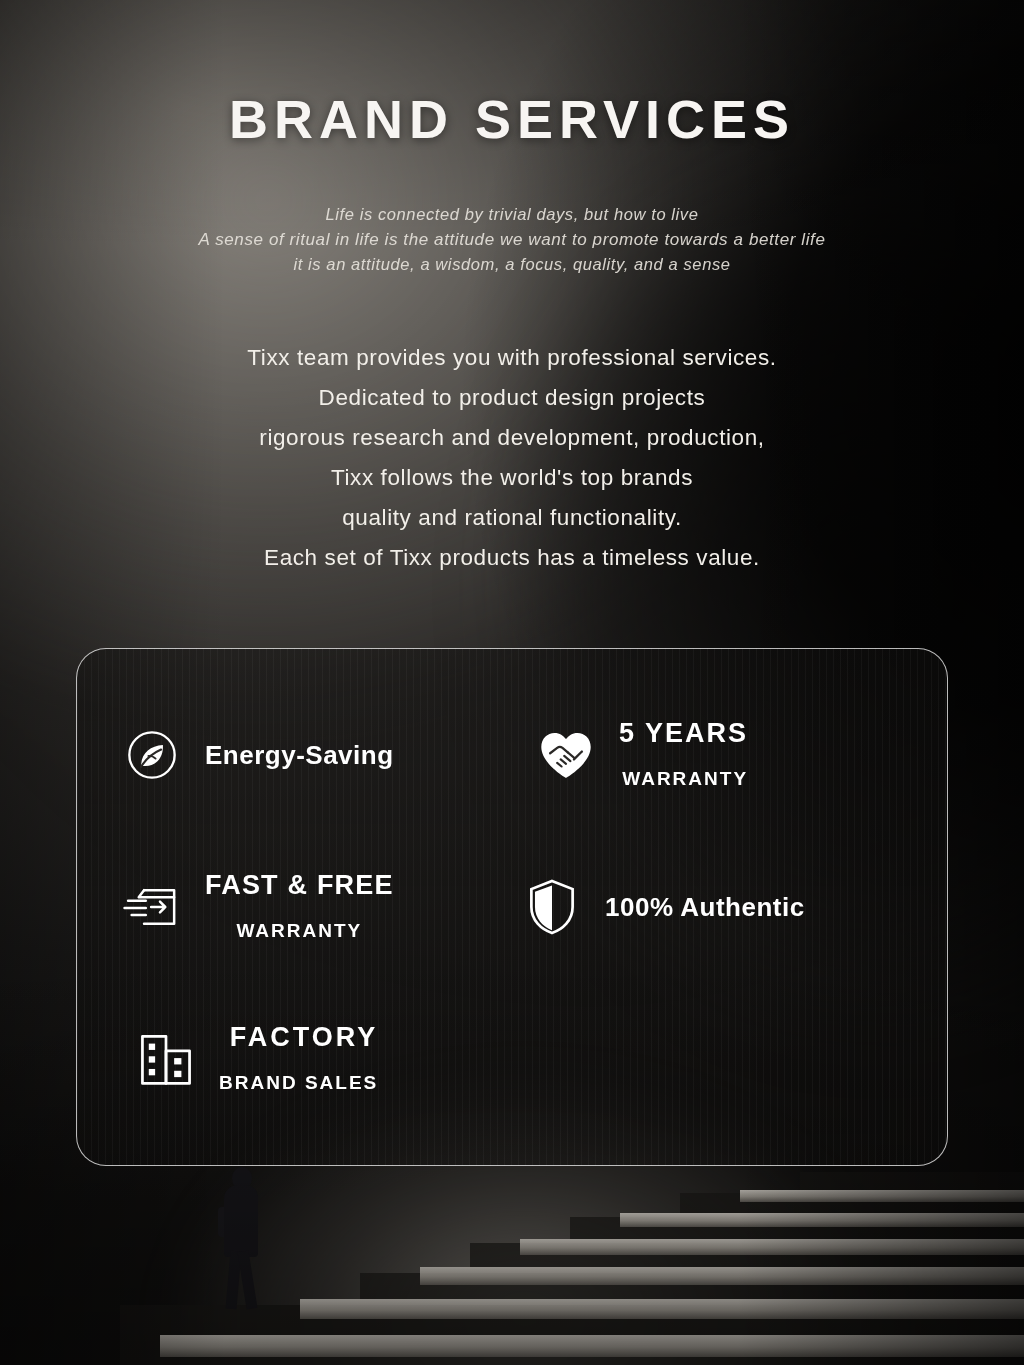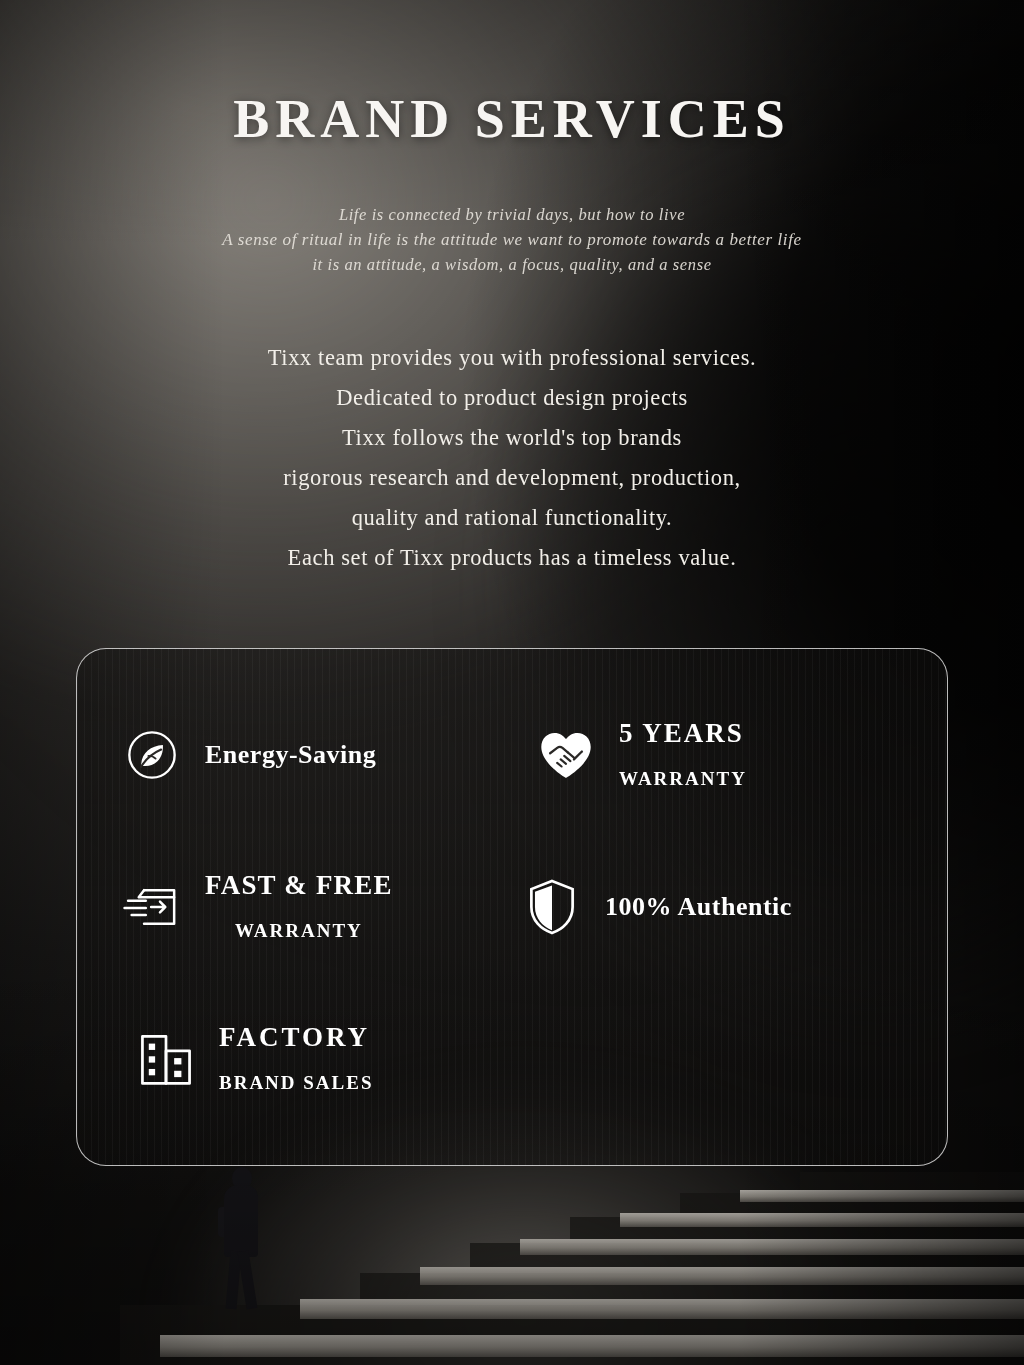--- a/index.html
+++ b/index.html
@@ -6,21 +6,21 @@
     margin: 0;
     padding: 0;
     background: #101010;
   }
   .page {
     position: relative;
     width: 1024px;
     height: 1365px;
     overflow: hidden;
     background: #a16207;
-    font-family: Liberation Serif, serif;
+    font-family: Liberation Sans, sans-serif;
     color: #ffffff;
   }
 
   
   .bg-base {
     position: absolute;
     inset: 0;
     background:
       radial-gradient(120% 80% at 18% 8%, #6f6a63 0%, #4a4743 28%, #2b2927 55%, #1b1a19 78%, #121110 100%);
   }
@@ -177,21 +177,21 @@
     line-height: 1.1;
   }
   .fsub {
     font-size: 19px;
     font-weight: 700;
     letter-spacing: 2px;
     color: #ffffff;
     line-height: 1.35;
     margin-top: 17px;
   }
-  .r1c2 .ftext, .r3c2 .ftext { text-align: left; }
+  .r1c2 .ftext, .r3c2 .ftext { text-align: right; }
   .r2c1 .ftext { text-align: center; align-items: center; }
   .r1c2 .fmain { letter-spacing: 2px; }
   .r3c2 .fmain { letter-spacing: 3px; }
   .r2c2 .fmain { letter-spacing: 2px; font-size: 28px; }
   .r1c1 .fmain, .r3c1 .fmain { font-size: 26px; letter-spacing: 0.5px; }
   svg { display: block; }
 </style>
 </head>
 <body>
 
@@ -235,22 +235,22 @@
 
     <div class="script-block">
       <div class="l1">Life is connected by trivial days, but how to live</div>
       <div class="l2">A sense of ritual in life is the attitude we want to promote towards a better life</div>
       <div class="l3">it is an attitude, a wisdom, a focus, quality, and a sense</div>
     </div>
 
     <div class="para">
       <div>Tixx team provides you with professional services.</div>
       <div>Dedicated to product design projects</div>
+      <div>rigorous research and development, production,</div>
       <div>Tixx follows the world's top brands</div>
-      <div>rigorous research and development, production,</div>
       <div>quality and rational functionality.</div>
       <div>Each set of Tixx products has a timeless value.</div>
     </div>
 
     <div class="panel">
       <div class="grid">
 
         <div class="cell r1c1">
           <div class="ficon">
             <svg width="58" height="58" viewBox="0 0 64 64" fill="none" stroke="#ffffff" stroke-width="2.6">

